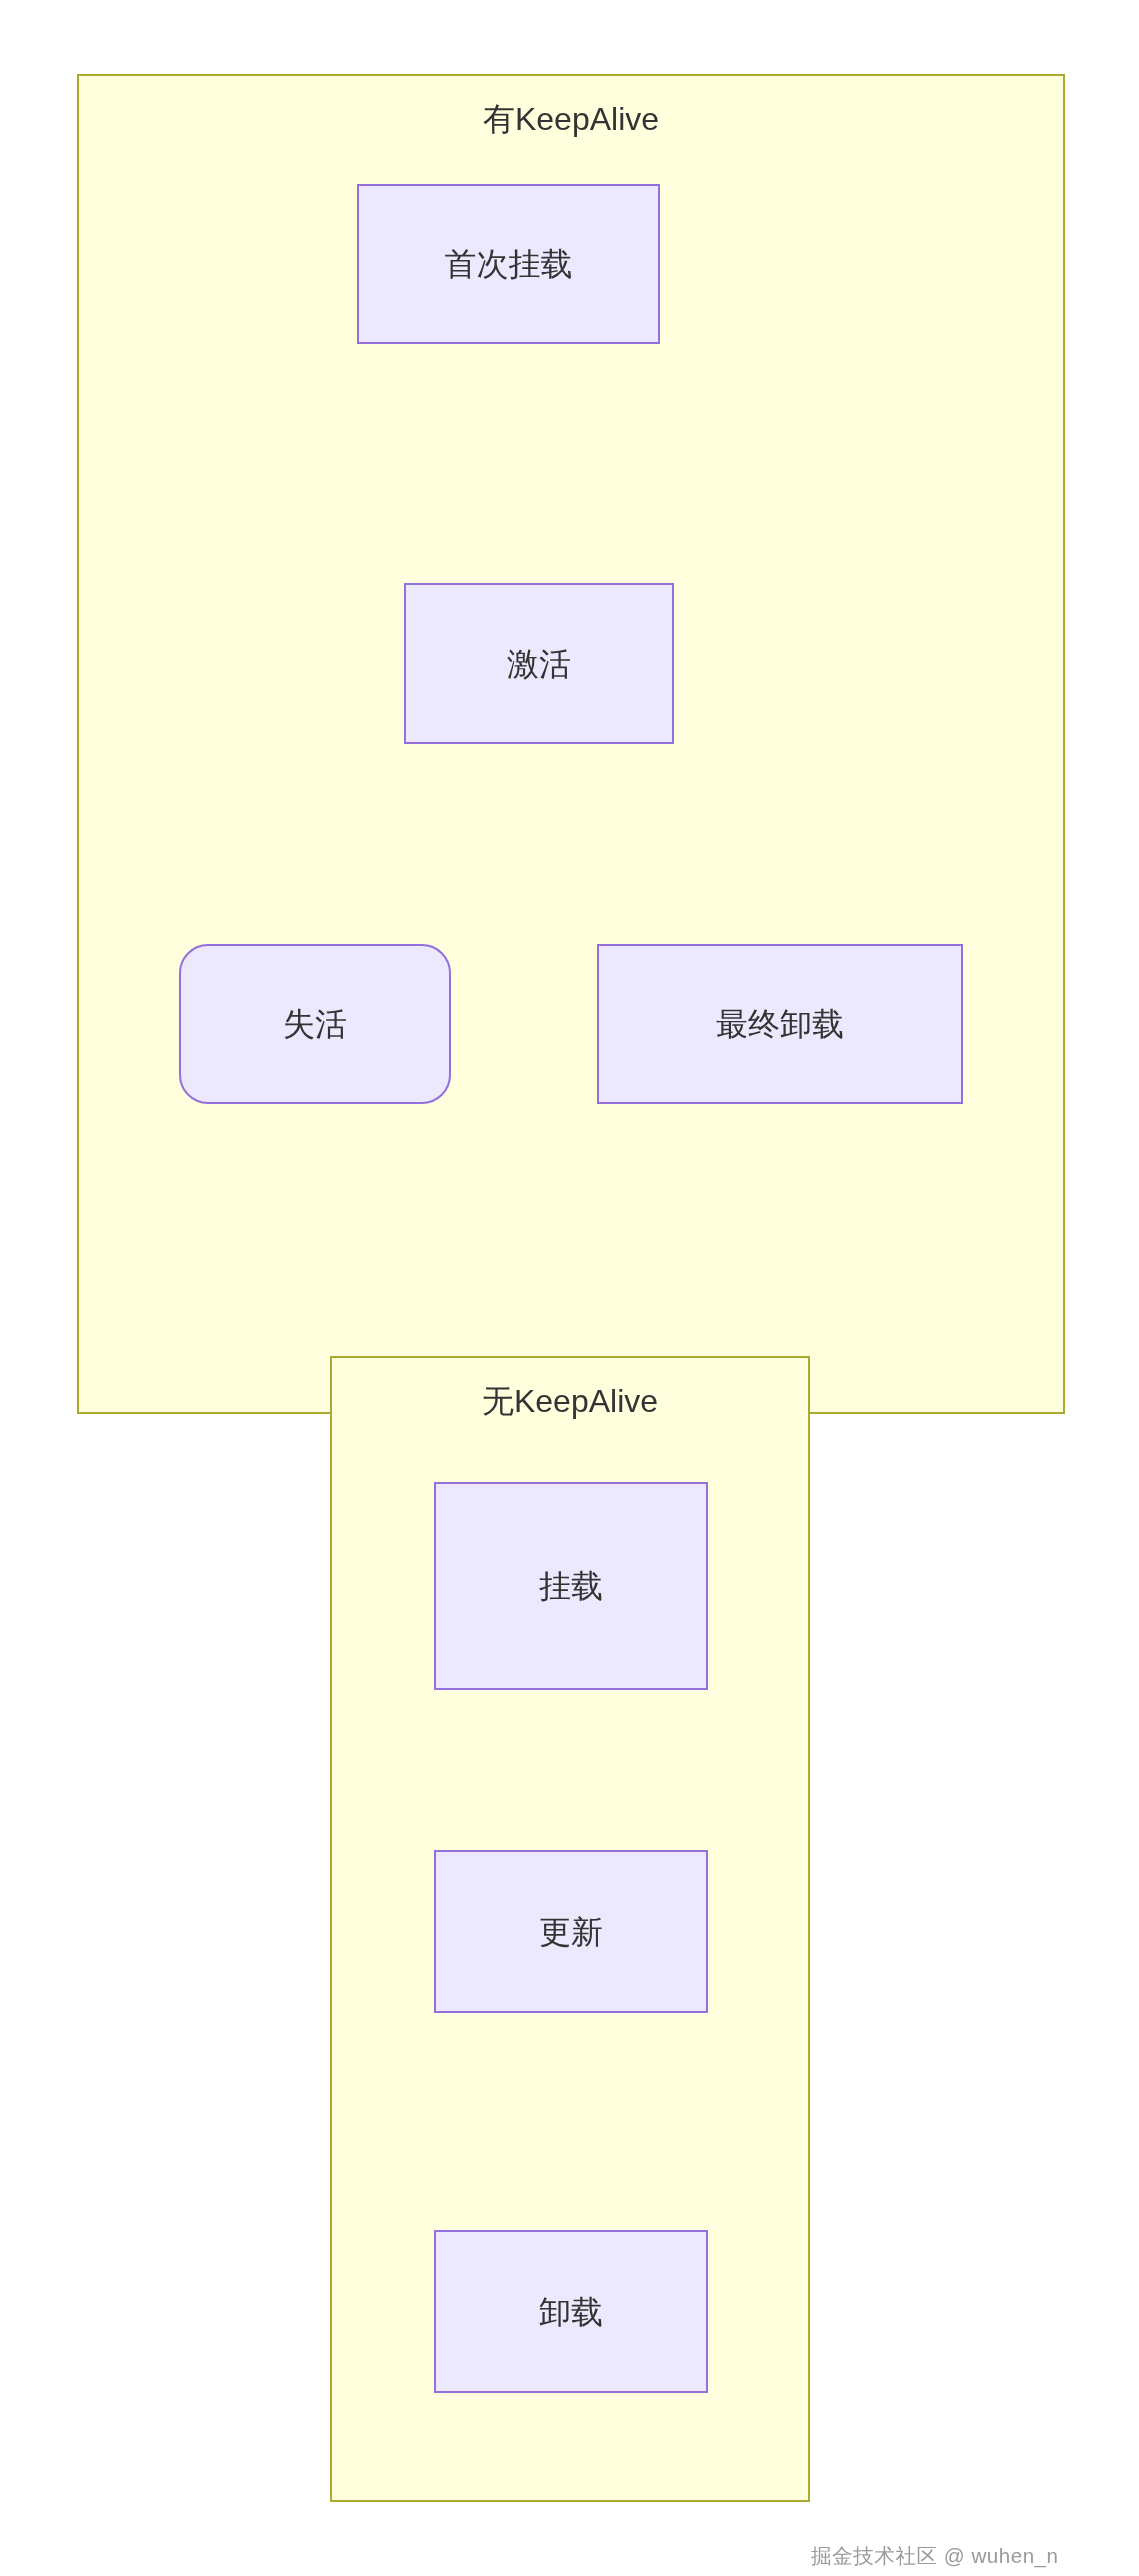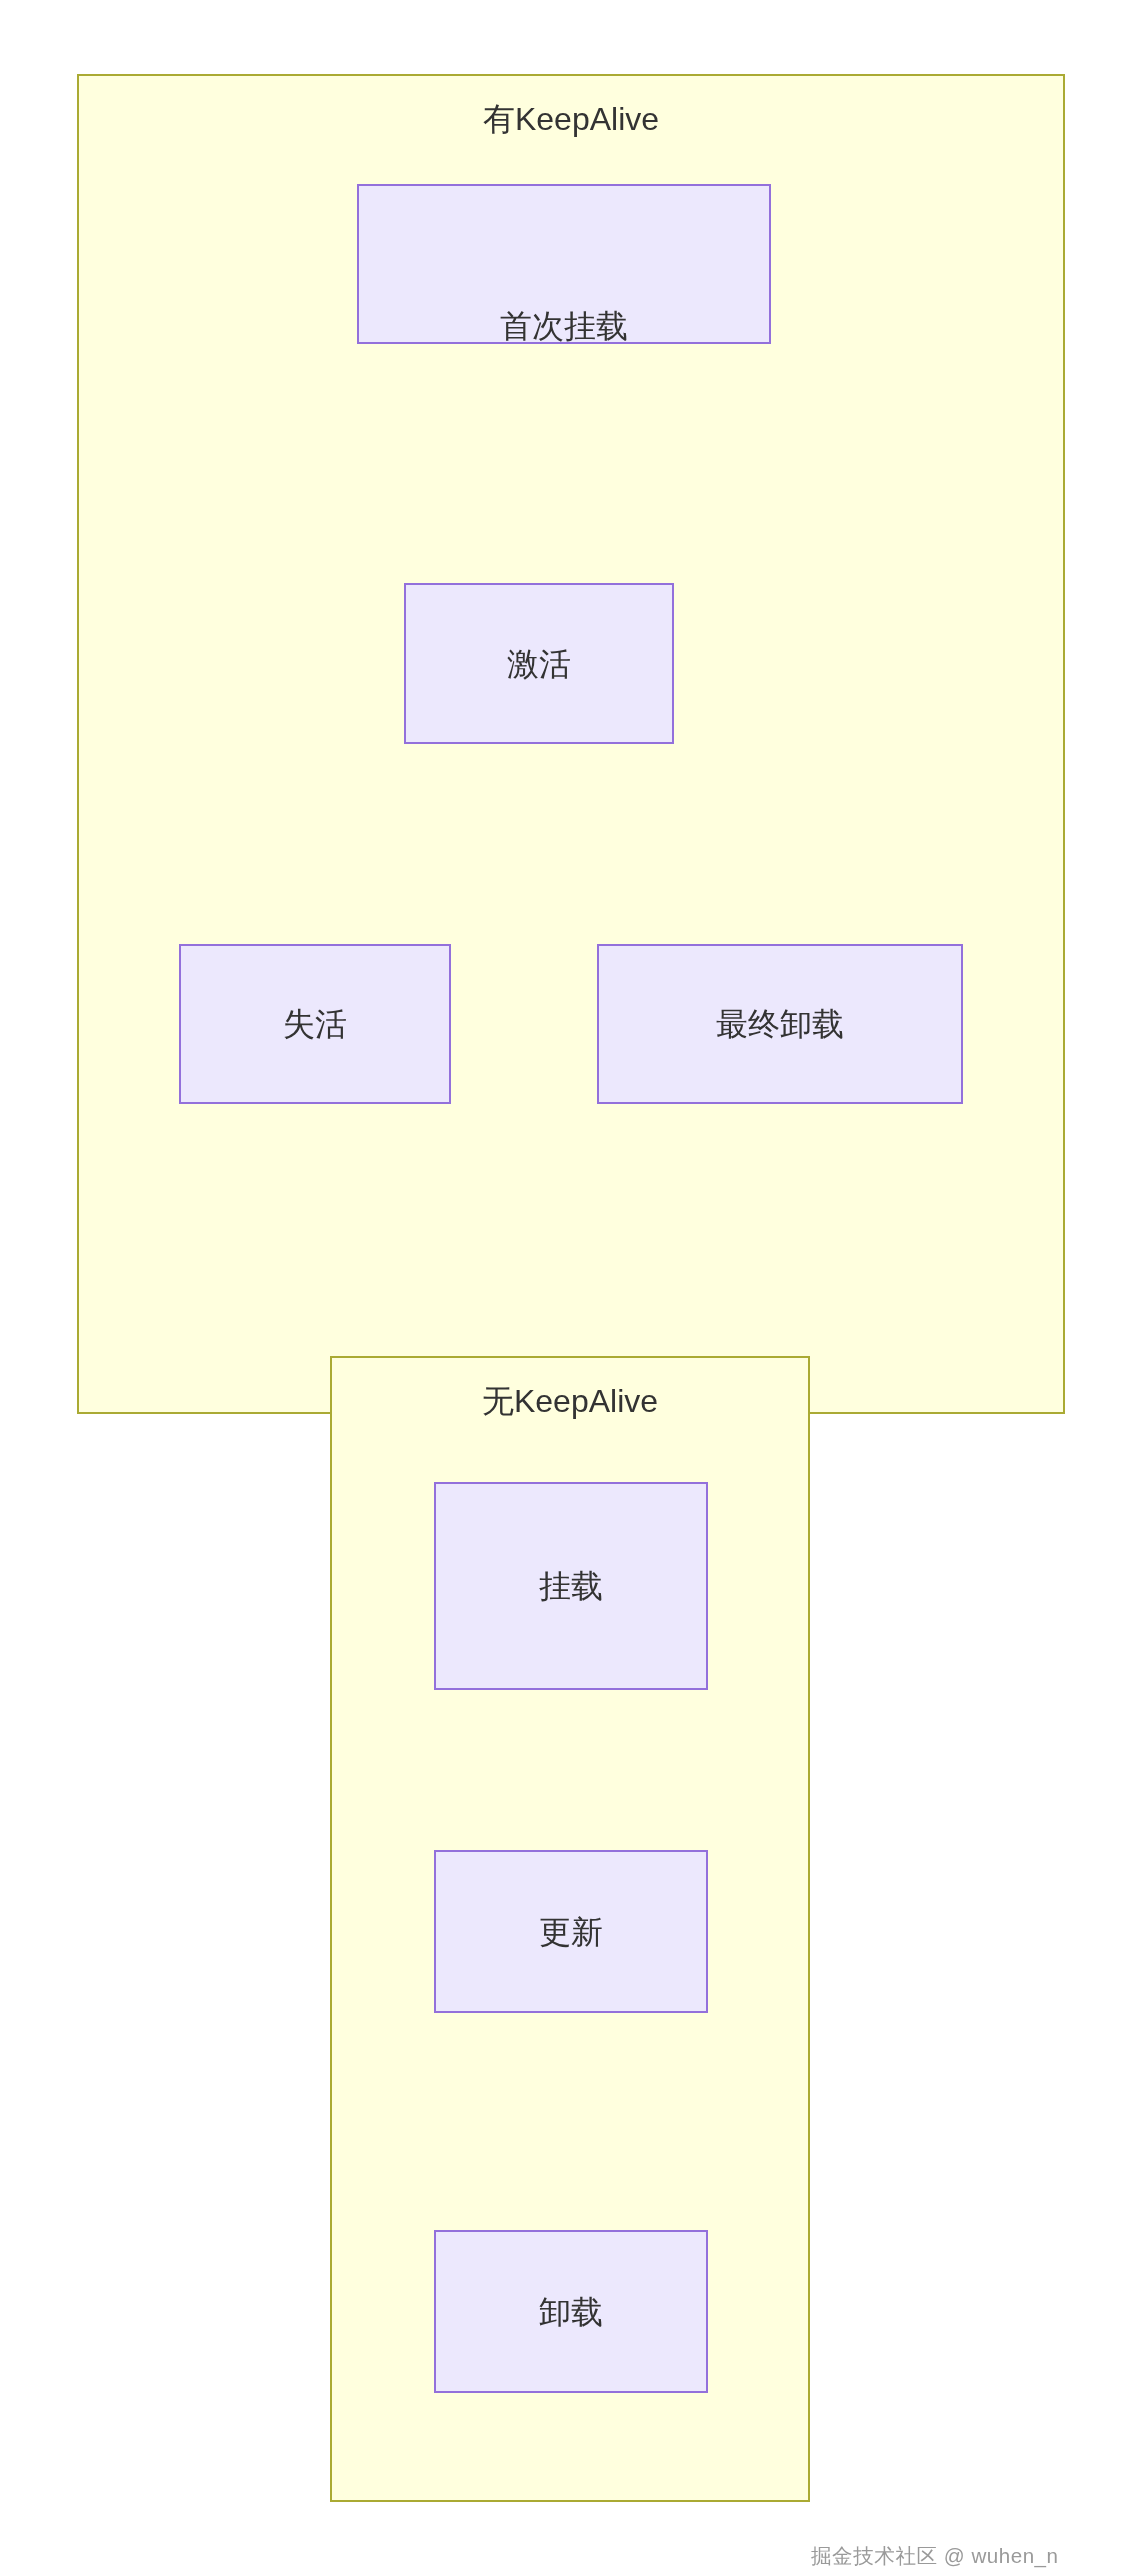--- a/index.html
+++ b/index.html
@@ -103,29 +103,29 @@
 
     <g>
       <path d="M 581 2051 L 581 2248" stroke="#333333" stroke-width="3.2" fill="none" marker-end="url(#arrowhead)"></path>
     </g>
   </svg>
 
   <div class="cluster" style="left:77px; top:74px; width:988px; height:1340px;">
     <div class="cluster-title" style="top:26.5px;">有KeepAlive</div>
   </div>
 
-  <div class="node" style="left:357px; top:184px; width:414px; height:160px;align-items:flex-end;">
+  <div class="node" style="left:357px; top:184px; width:303px; height:160px;">
     <span class="node-label">首次挂载</span>
   </div>
 
   <div class="node" style="left:404px; top:562px; width:270px; height:161px;margin-top:21px;">
     <span class="node-label">激活</span>
   </div>
 
-  <div class="node" style="left:179px; top:944px; width:272px; height:160px;">
+  <div class="node" style="left:179px; top:944px; width:272px; height:160px;border-radius:29px;">
     <span class="node-label">失活</span>
   </div>
 
   <div class="node" style="left:597px; top:944px; width:366px; height:160px;">
     <span class="node-label">最终卸载</span>
   </div>
 
   <div class="cluster" style="left:330px; top:1356px; width:480px; height:1146px;">
     <div class="cluster-title" style="top:26.5px;">无KeepAlive</div>
   </div>

